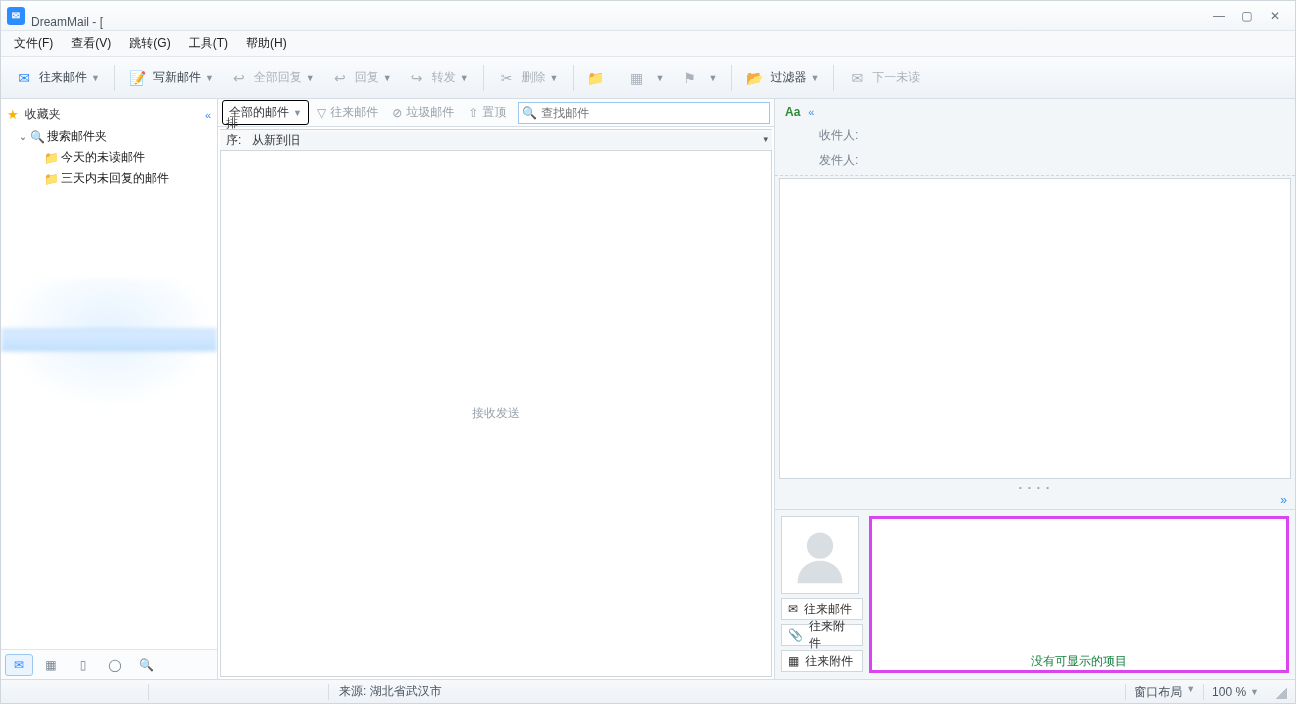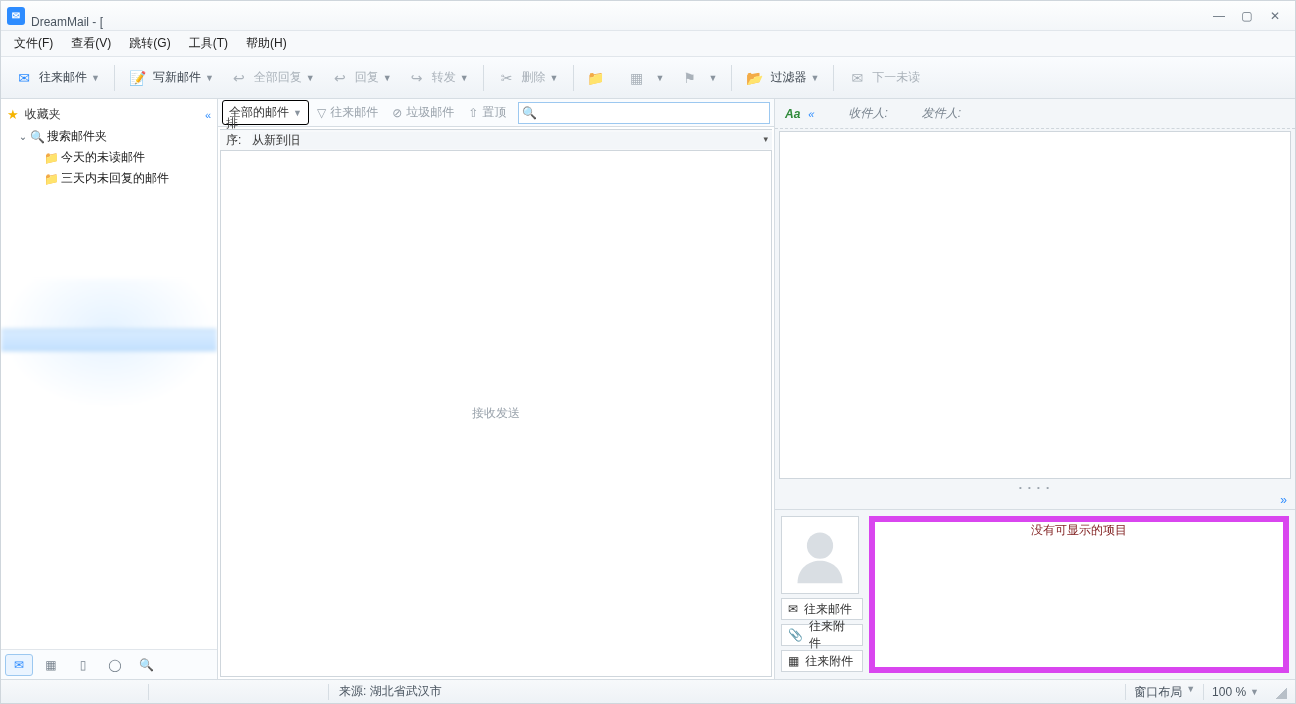--- a/index.html
+++ b/index.html
@@ -58,35 +58,35 @@
 .searchwrap .sic { width:22px; text-align:center; color:#2d8cff;}
 .searchwrap input { border:none; outline:none; flex:1; height:100%; font-size:12px; padding-right:6px;}
 .sortbar { height:22px; border:1px solid #cfd6dc; border-left:none; border-right:none; display:flex; align-items:center; background:#f7f9fb; margin:2px 2px 0 2px;}
 .sortbar .left { flex:1; padding-left:6px; color:#333;}
 .sortbar .right { padding-right:18px; color:#333; position:relative;}
 .sortbar .dd { position:absolute; right:4px; top:2px; font-size:9px; color:#555;}
 .maillist { flex:1; border:1px solid #cfd6dc; border-top:none; margin:0 2px 2px 2px; display:flex; align-items:center; justify-content:center; color:#9aa3ac; background:#fff;}
 
 
 .right { width:520px; display:flex; flex-direction:column; background:#f3f6f9;}
-.phead { padding:6px 10px 4px 10px; display:flex; gap:0;font-style:italic;}
+.phead { padding:6px 10px 4px 10px; display:flex; flex-direction:column; gap:8px;}
 .phead .top { display:flex; align-items:center; gap:8px;}
 .phead .aa { color:#2f8a3a; font-weight:bold; }
 .phead .coll { color:#2d8cff; font-size:11px; cursor:pointer;}
 .phead .lbl { color:#7a8590; margin-left:34px;}
 .pdivider { border-top:1px dashed #cfd6dc; margin:2px 0;}
 .pbody { flex:1; margin:0 4px 4px 4px; border:1px solid #cfd6dc; background:#fff;}
 .gripper { height:8px; display:flex; align-items:center; justify-content:center; color:#9aa3ac; font-size:8px; letter-spacing:2px; cursor:row-resize;}
 .rexpand { align-self:flex-end; padding:2px 8px; color:#2d8cff; cursor:pointer; font-size:12px;}
 .rbottom { display:flex; border-top:1px solid #d6dde3; background:#f3f6f9; padding:6px; gap:6px; height:170px;}
 .contactcol { width:82px; display:flex; flex-direction:column; gap:4px;}
 .avatar { width:78px; height:78px; border:1px solid #cfd6dc; background:#fff; display:flex; align-items:center; justify-content:center;}
 .avatar svg { width:60px; height:60px; }
 .ctab { border:1px solid #cfd6dc; background:#fff; height:22px; display:flex; align-items:center; padding:0 6px; gap:6px; color:#333; cursor:pointer;}
-.relpanel { flex:1; border:6px solid #d946ef; background:#fff; display:flex; align-items:flex-start; justify-content:center; color:#7f1d1d;}
+.relpanel { flex:1; border:3px solid #d946ef; background:#fff; display:flex; align-items:flex-end; justify-content:center; color:#15803d;}
 
 
 .statusbar { height:24px; border-top:1px solid #d6dde3; background:linear-gradient(#f7f9fb,#eef2f6); display:flex; align-items:center; padding:0 8px; color:#4a5560;}
 .statusbar .seg { padding:0 10px; border-right:1px solid #d6dde3; height:16px; display:flex; align-items:center;}
 .statusbar .spacer { flex:1; }
 .statusbar .dd { font-size:9px; color:#8a949e; margin-left:4px;}
 .grip { width:14px; height:14px; margin-left:6px; background:
   linear-gradient(135deg, transparent 60%, #b8c0c8 60%); }
 
 </style>
@@ -218,20 +218,21 @@
         <div class="fbtn">
             <span style="margin-right:4px">⊘</span>
             <span>垃圾邮件</span>
           </div>
         <div class="fbtn">
             <span style="margin-right:4px">⇧</span>
             <span>置顶</span>
           </div>
         <div class="searchwrap">
           <span class="sic">🔍</span>
+          <input type="text" placeholder="查找邮件" style="">
         </div>
       </div>
       <div class="sortbar">
         <div class="left">排序: 时间</div>
         <div class="right">
           <span>从新到旧</span>
           <span class="dd">▾</span>
         </div>
       </div>
       <div class="maillist">

